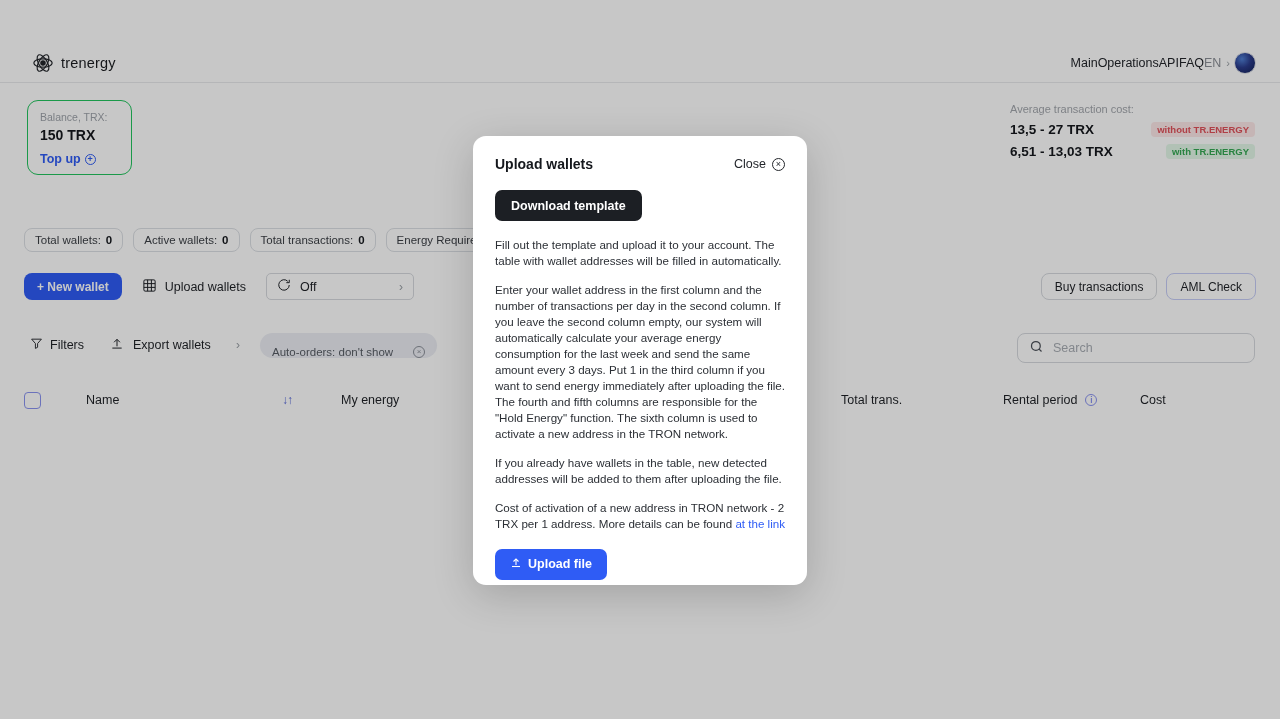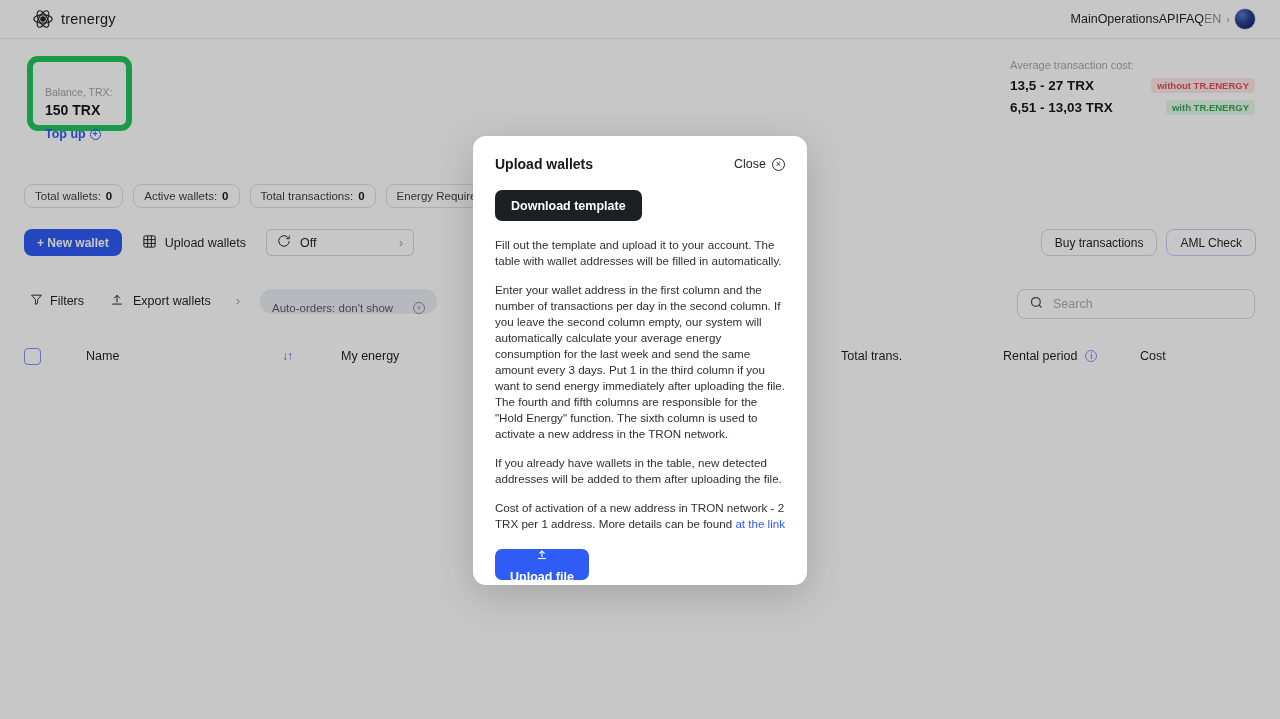--- a/index.html
+++ b/index.html
@@ -6,20 +6,21 @@
   html, body {
     width: 1280px; height: 719px;
     font-family: "Liberation Sans", "DejaVu Sans", sans-serif;
     background: #ffffff;
     overflow: hidden;
   }
   
   .page {
     position: absolute; inset: 0;
     background: #737373;
+    margin-top: 44px;
   }
   .dim-layer {
     position: absolute; inset: 0;
     background: rgba(0,0,0,0.22);
     z-index: 50;
   }
 
   
   .header {
     position: absolute; top: 0; left: 0; right: 0; height: 39px;
@@ -46,22 +47,22 @@
     border: 1.5px solid #dfe2e8;
     margin-left: 4px; cursor: pointer;
   }
 
   
   .body { position: absolute; top: 39px; left: 0; right: 0; bottom: 0; background: #fff; }
 
   .balance-card {
     position: absolute; left: 27px; top: 17px;
     width: 105px; height: 75px;
-    border: 6px solid #22c55e; border-radius: 11px;
-    padding: 24px 12px;
+    border: 1px solid #22c55e; border-radius: 11px;
+    padding: 10px 12px;
   }
   .balance-label { font-size: 10.5px; color: #9ea3aa; margin-bottom: 4px; }
   .balance-value { font-size: 14px; font-weight: bold; color: #15181d; }
   .balance-topup {
     margin-top: 9px; font-size: 12.5px; font-weight: bold; color: #2f5cf5;
     display: flex; align-items: center; gap: 4px; cursor: pointer;
   }
   .circ-plus {
     width: 11px; height: 11px; border-radius: 50%; border: 1.3px solid #2f5cf5;
     display:inline-flex; align-items:center; justify-content:center;
@@ -199,21 +200,20 @@
   }
   .modal-p {
     font-size: 11.6px; line-height: 1.38; color: #2b2f35; margin-bottom: 13px;
   }
   .modal-p a { color: #2f5cf5; text-decoration: none; }
   .btn-upload {
     background: #2f5cf5; color: #fff; border: none; border-radius: 7px;
     height: 31px; padding: 0 15px; font-size: 12.5px; font-weight: bold;
     display: inline-flex; align-items: center; gap: 6px; cursor: pointer;
     margin-top: 4px;
-    flex-direction: column;
   }
 </style>
 </head>
 <body>
 
 <div class="page">
 
   <div class="header">
     <div class="brand">
       <span class="brand-logo">

